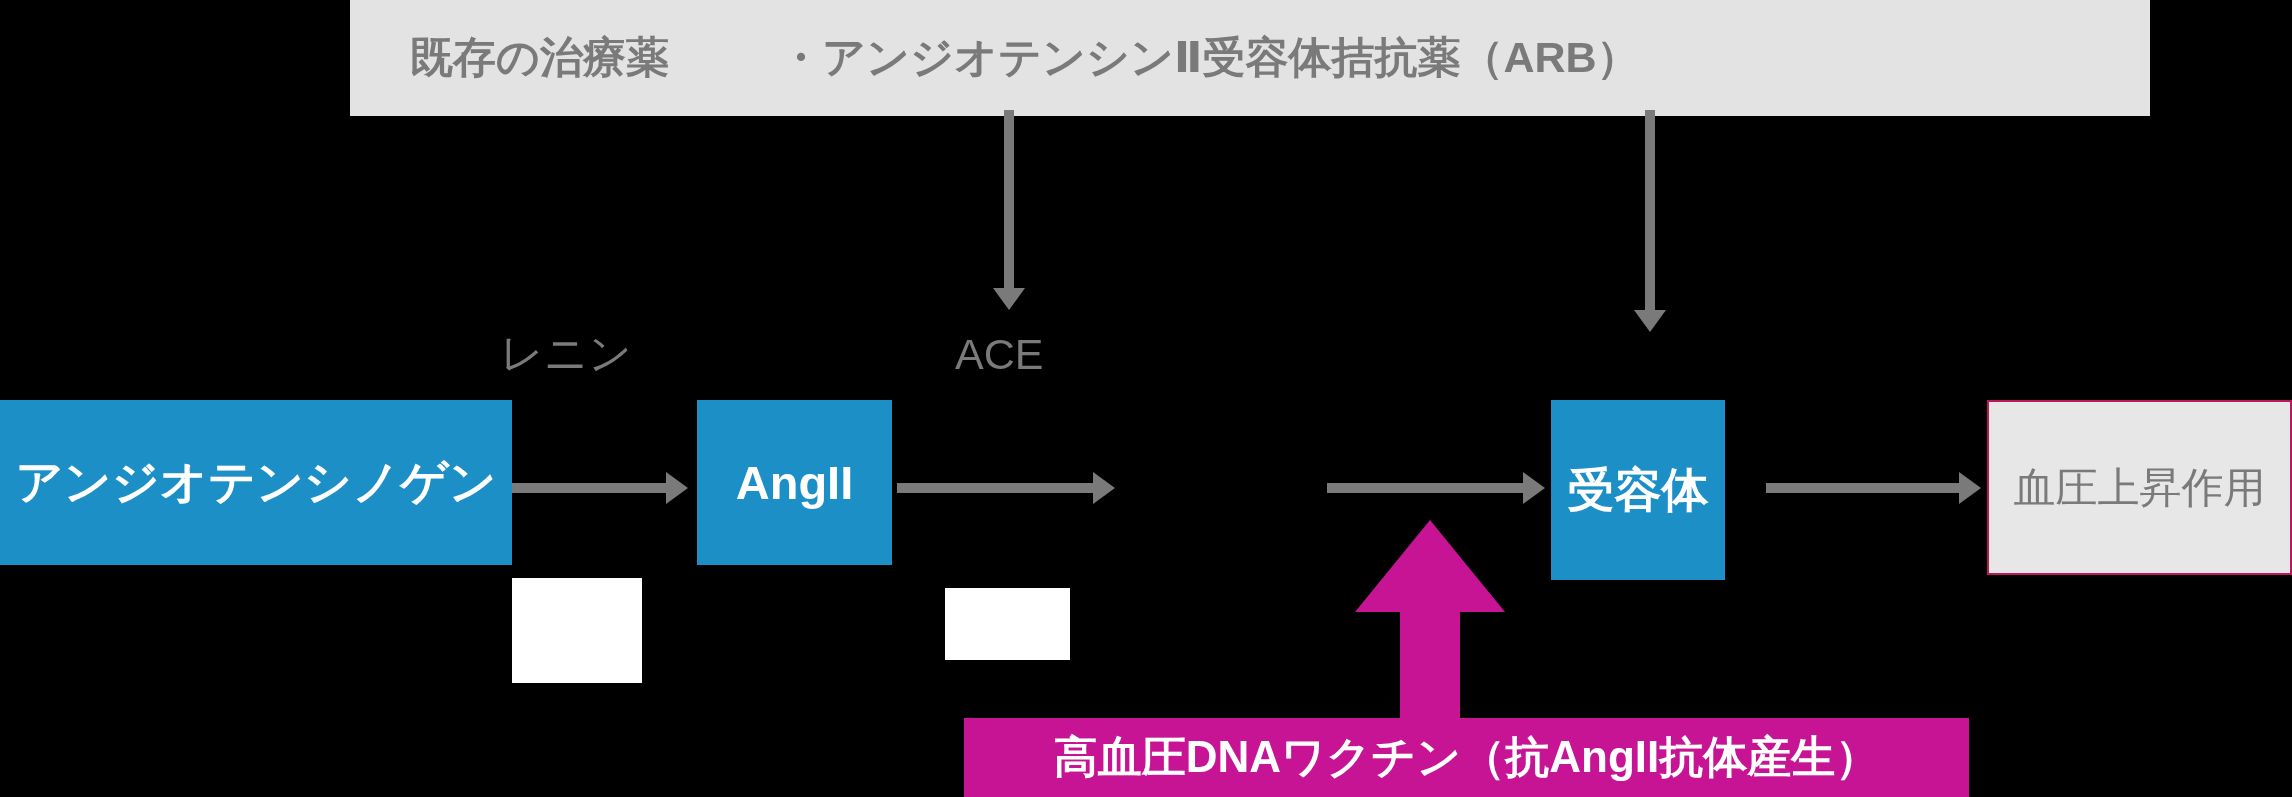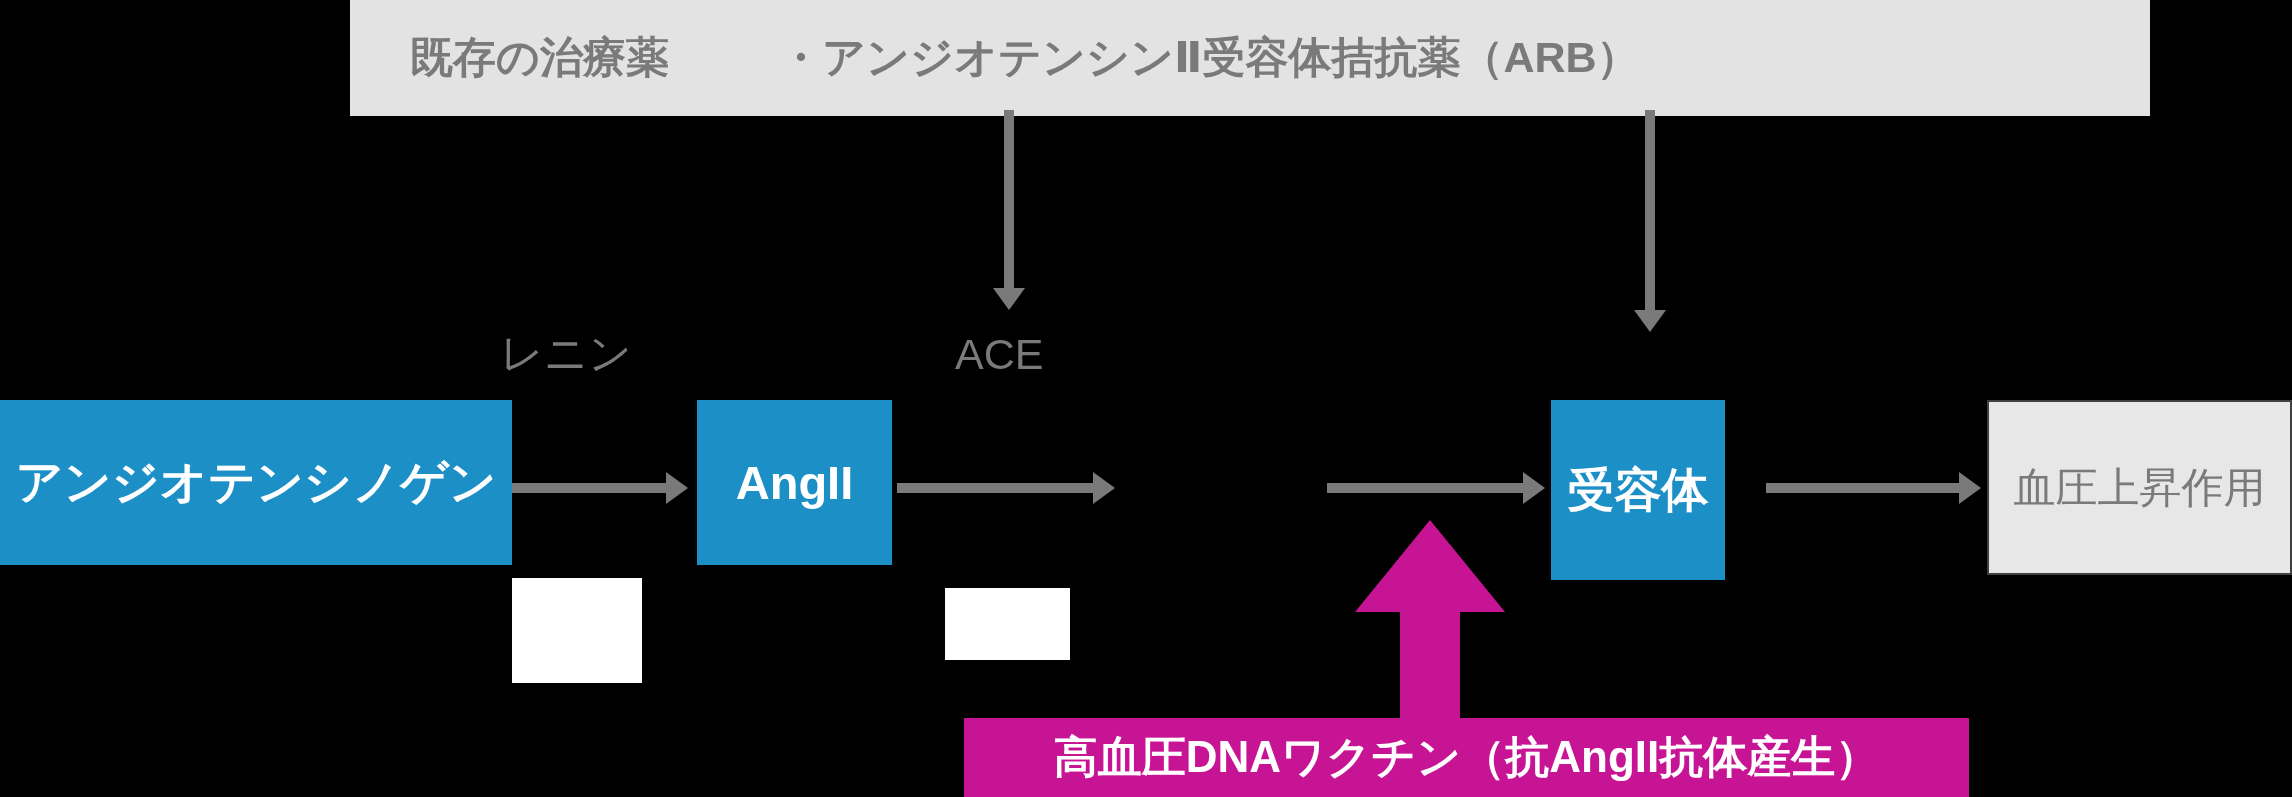--- a/index.html
+++ b/index.html
@@ -48,21 +48,21 @@
     align-items: center;
     justify-content: center;
     font-weight: bold;
     white-space: nowrap;
   }
   .box-blue { background: #1C8FC7; color: #FFFFFF; }
   .box-gray { background: #6F6F6F; color: #FFFFFF; }
   .box-light {
     background: #E7E7E7;
     color: #7A7A7A;
-    border: 2px solid #404040;
+    border: 2px solid #be185d;
   }
 
   #box-angiotensinogen { left: 0px;    top: 400px; width: 512px; height: 165px; font-size: 47px; }
   #box-ang1           { left: 697px;  top: 400px; width: 195px; height: 165px; font-size: 47px; }
   #box-ang2          { left: 1122px; top: 400px; width: 200px; height: 180px; font-size: 47px; }
   #box-receptor      { left: 1551px; top: 400px; width: 174px; height: 180px; font-size: 47px; }
   #box-bp            { left: 1987px; top: 400px; width: 305px; height: 175px; font-size: 42px; font-weight: normal; }
 
   
   .blank-rect {

